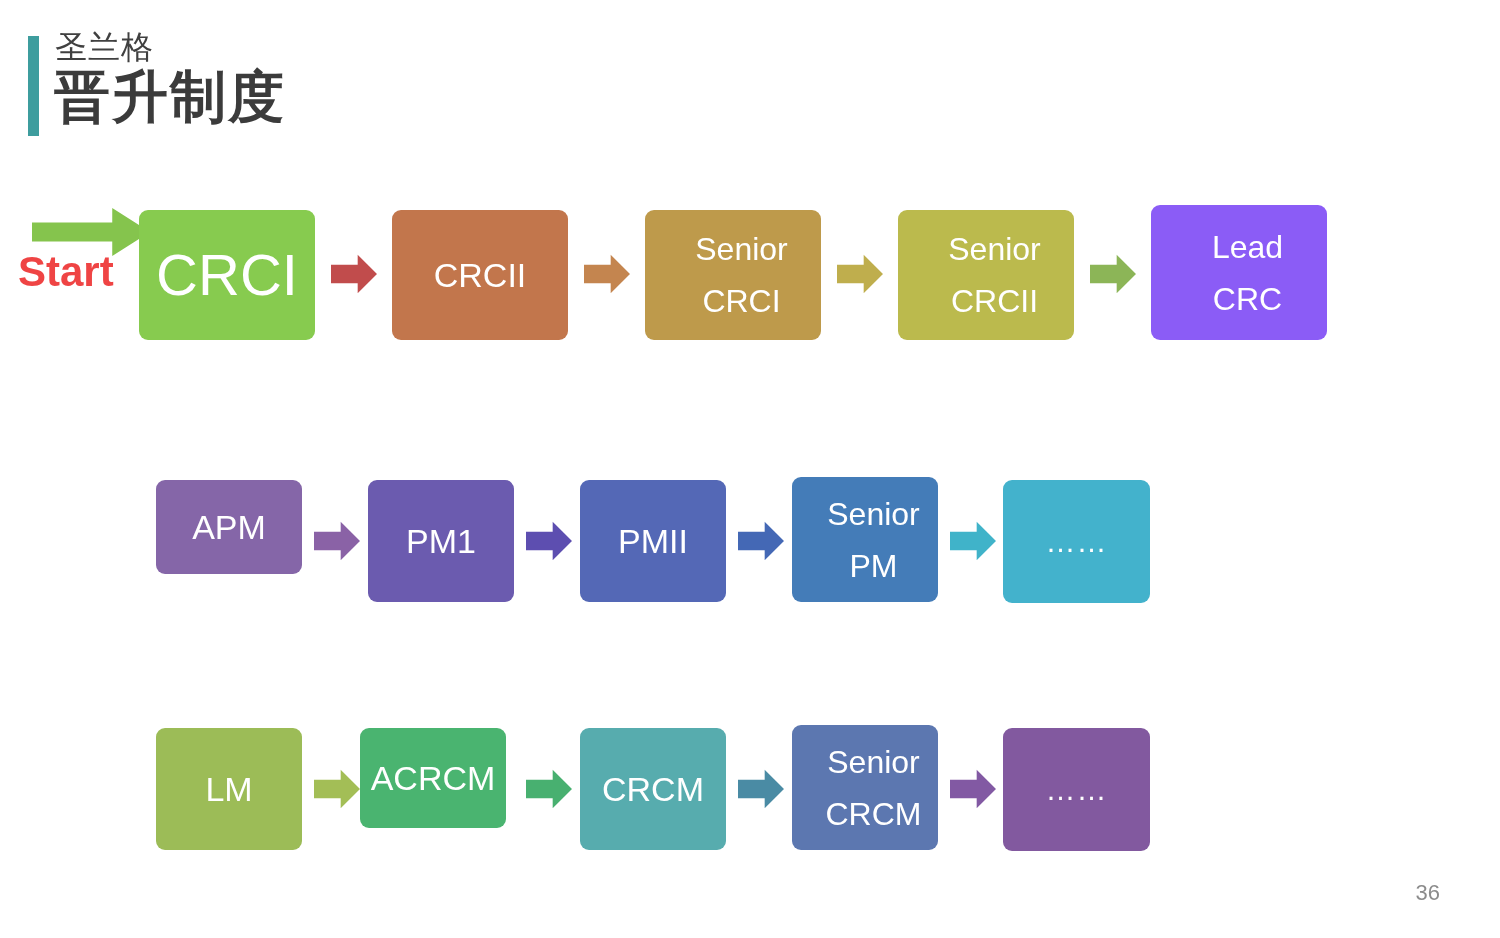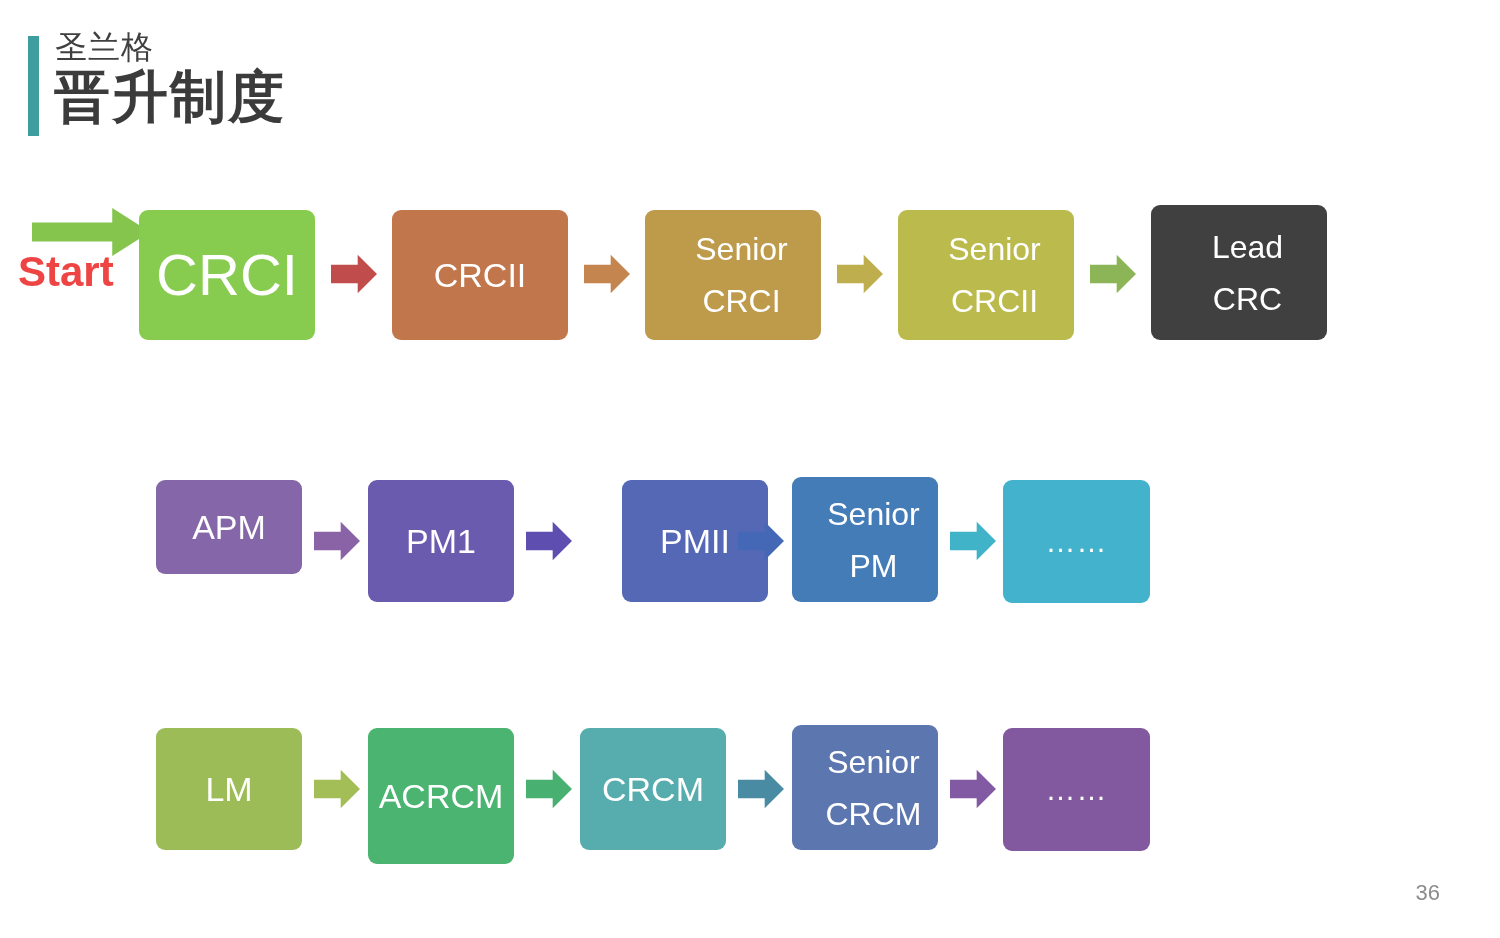--- a/index.html
+++ b/index.html
@@ -181,21 +181,21 @@
         <span class="box-line">CRCII</span>
       </div>
       <div class="flow-box two-line" style="left: 645px; top: 210px; width: 176px; height: 130px; background: rgb(190, 154, 75);">
         <span class="box-line">Senior</span>
         <span class="box-line">CRCI</span>
       </div>
       <div class="flow-box two-line" style="left: 898px; top: 210px; width: 176px; height: 130px; background: rgb(187, 186, 77);">
         <span class="box-line">Senior</span>
         <span class="box-line">CRCII</span>
       </div>
-      <div class="flow-box two-line" style="left: 1151px; top: 205px; width: 176px; height: 135px; background: #404040;">
+      <div class="flow-box two-line" style="left: 1151px; top: 205px; width: 176px; height: 135px; background: #8b5cf6;">
         <span class="box-line">Lead</span>
         <span class="box-line">CRC</span>
       </div>
       <div class="flow-arrow" style="left: 331px; top: 253px;">
         <div class="arrow-shape" style="background: rgb(193, 76, 76);"></div>
       </div>
       <div class="flow-arrow" style="left: 584px; top: 253px;">
         <div class="arrow-shape" style="background: rgb(196, 133, 79);"></div>
       </div>
       <div class="flow-arrow" style="left: 837px; top: 253px;">
@@ -205,21 +205,21 @@
         <div class="arrow-shape" style="background: rgb(140, 181, 87);"></div>
       </div>
     </div>
     <div class="flow-row" style="top: 0px;">
       <div class="flow-box one-line" style="left: 156px; top: 480px; width: 146px; height: 94px; background: rgb(133, 102, 168);">
         <span class="box-line">APM</span>
       </div>
       <div class="flow-box one-line" style="left: 368px; top: 480px; width: 146px; height: 122px; background: rgb(107, 91, 175);">
         <span class="box-line">PM1</span>
       </div>
-      <div class="flow-box one-line" style="left: 580px; top: 480px; width: 146px; height: 122px; background: rgb(84, 104, 182); margin-left: 42px;">
+      <div class="flow-box one-line" style="left: 580px; top: 480px; width: 146px; height: 122px; background: rgb(84, 104, 182);">
         <span class="box-line">PMII</span>
       </div>
       <div class="flow-box two-line" style="left: 792px; top: 477px; width: 146px; height: 125px; background: rgb(68, 124, 184);">
         <span class="box-line">Senior</span>
         <span class="box-line">PM</span>
       </div>
       <div class="flow-box ellipsis" style="left: 1003px; top: 480px; width: 147px; height: 123px; background: rgb(67, 178, 204);">
         <span class="box-line">……</span>
       </div>
       <div class="flow-arrow" style="left: 314px; top: 520px;">
@@ -232,21 +232,21 @@
         <div class="arrow-shape" style="background: rgb(68, 104, 181);"></div>
       </div>
       <div class="flow-arrow" style="left: 950px; top: 520px;">
         <div class="arrow-shape" style="background: rgb(64, 179, 201);"></div>
       </div>
     </div>
     <div class="flow-row" style="top: 0px;">
       <div class="flow-box one-line" style="left: 156px; top: 728px; width: 146px; height: 122px; background: rgb(156, 188, 87);">
         <span class="box-line">LM</span>
       </div>
-      <div class="flow-box one-line" style="left: 368px; top: 728px; width: 146px; height: 136px; background: rgb(74, 180, 112);">
+      <div class="flow-box one-line" style="left: 360px; top: 728px; width: 146px; height: 100px; background: rgb(74, 180, 112);">
         <span class="box-line">ACRCM</span>
       </div>
       <div class="flow-box one-line" style="left: 580px; top: 728px; width: 146px; height: 122px; background: rgb(87, 172, 174);">
         <span class="box-line">CRCM</span>
       </div>
       <div class="flow-box two-line" style="left: 792px; top: 725px; width: 146px; height: 125px; background: rgb(92, 119, 176);">
         <span class="box-line">Senior</span>
         <span class="box-line">CRCM</span>
       </div>
       <div class="flow-box ellipsis" style="left: 1003px; top: 728px; width: 147px; height: 123px; background: rgb(130, 89, 159);">

